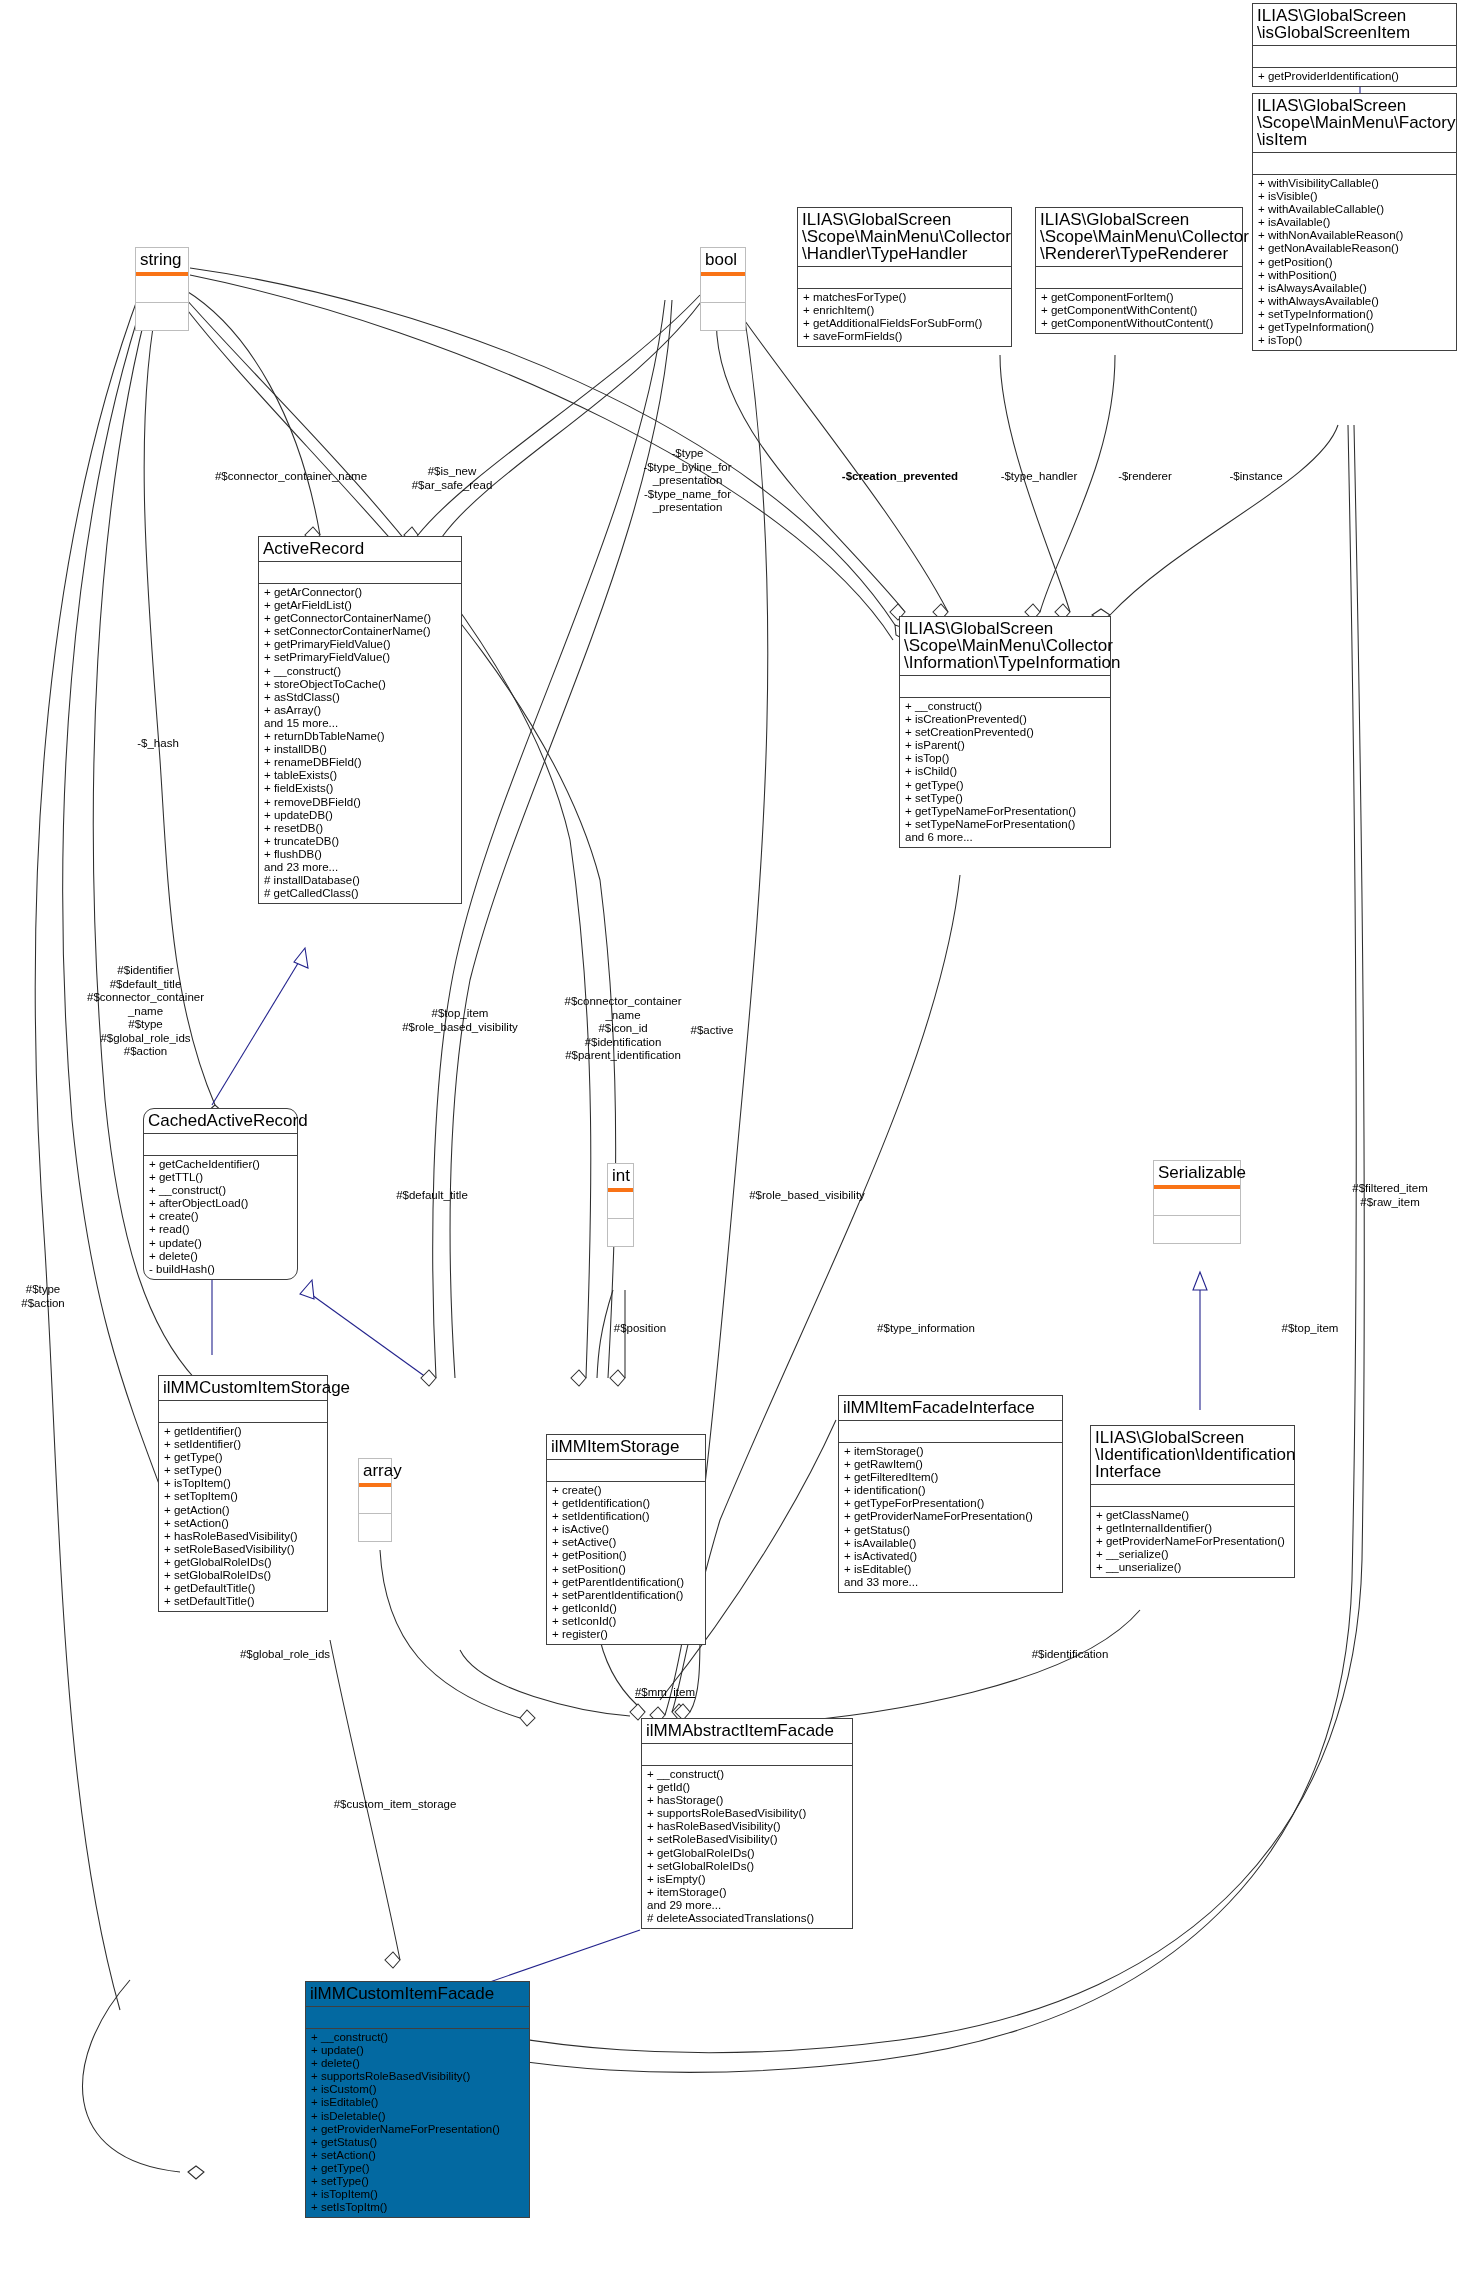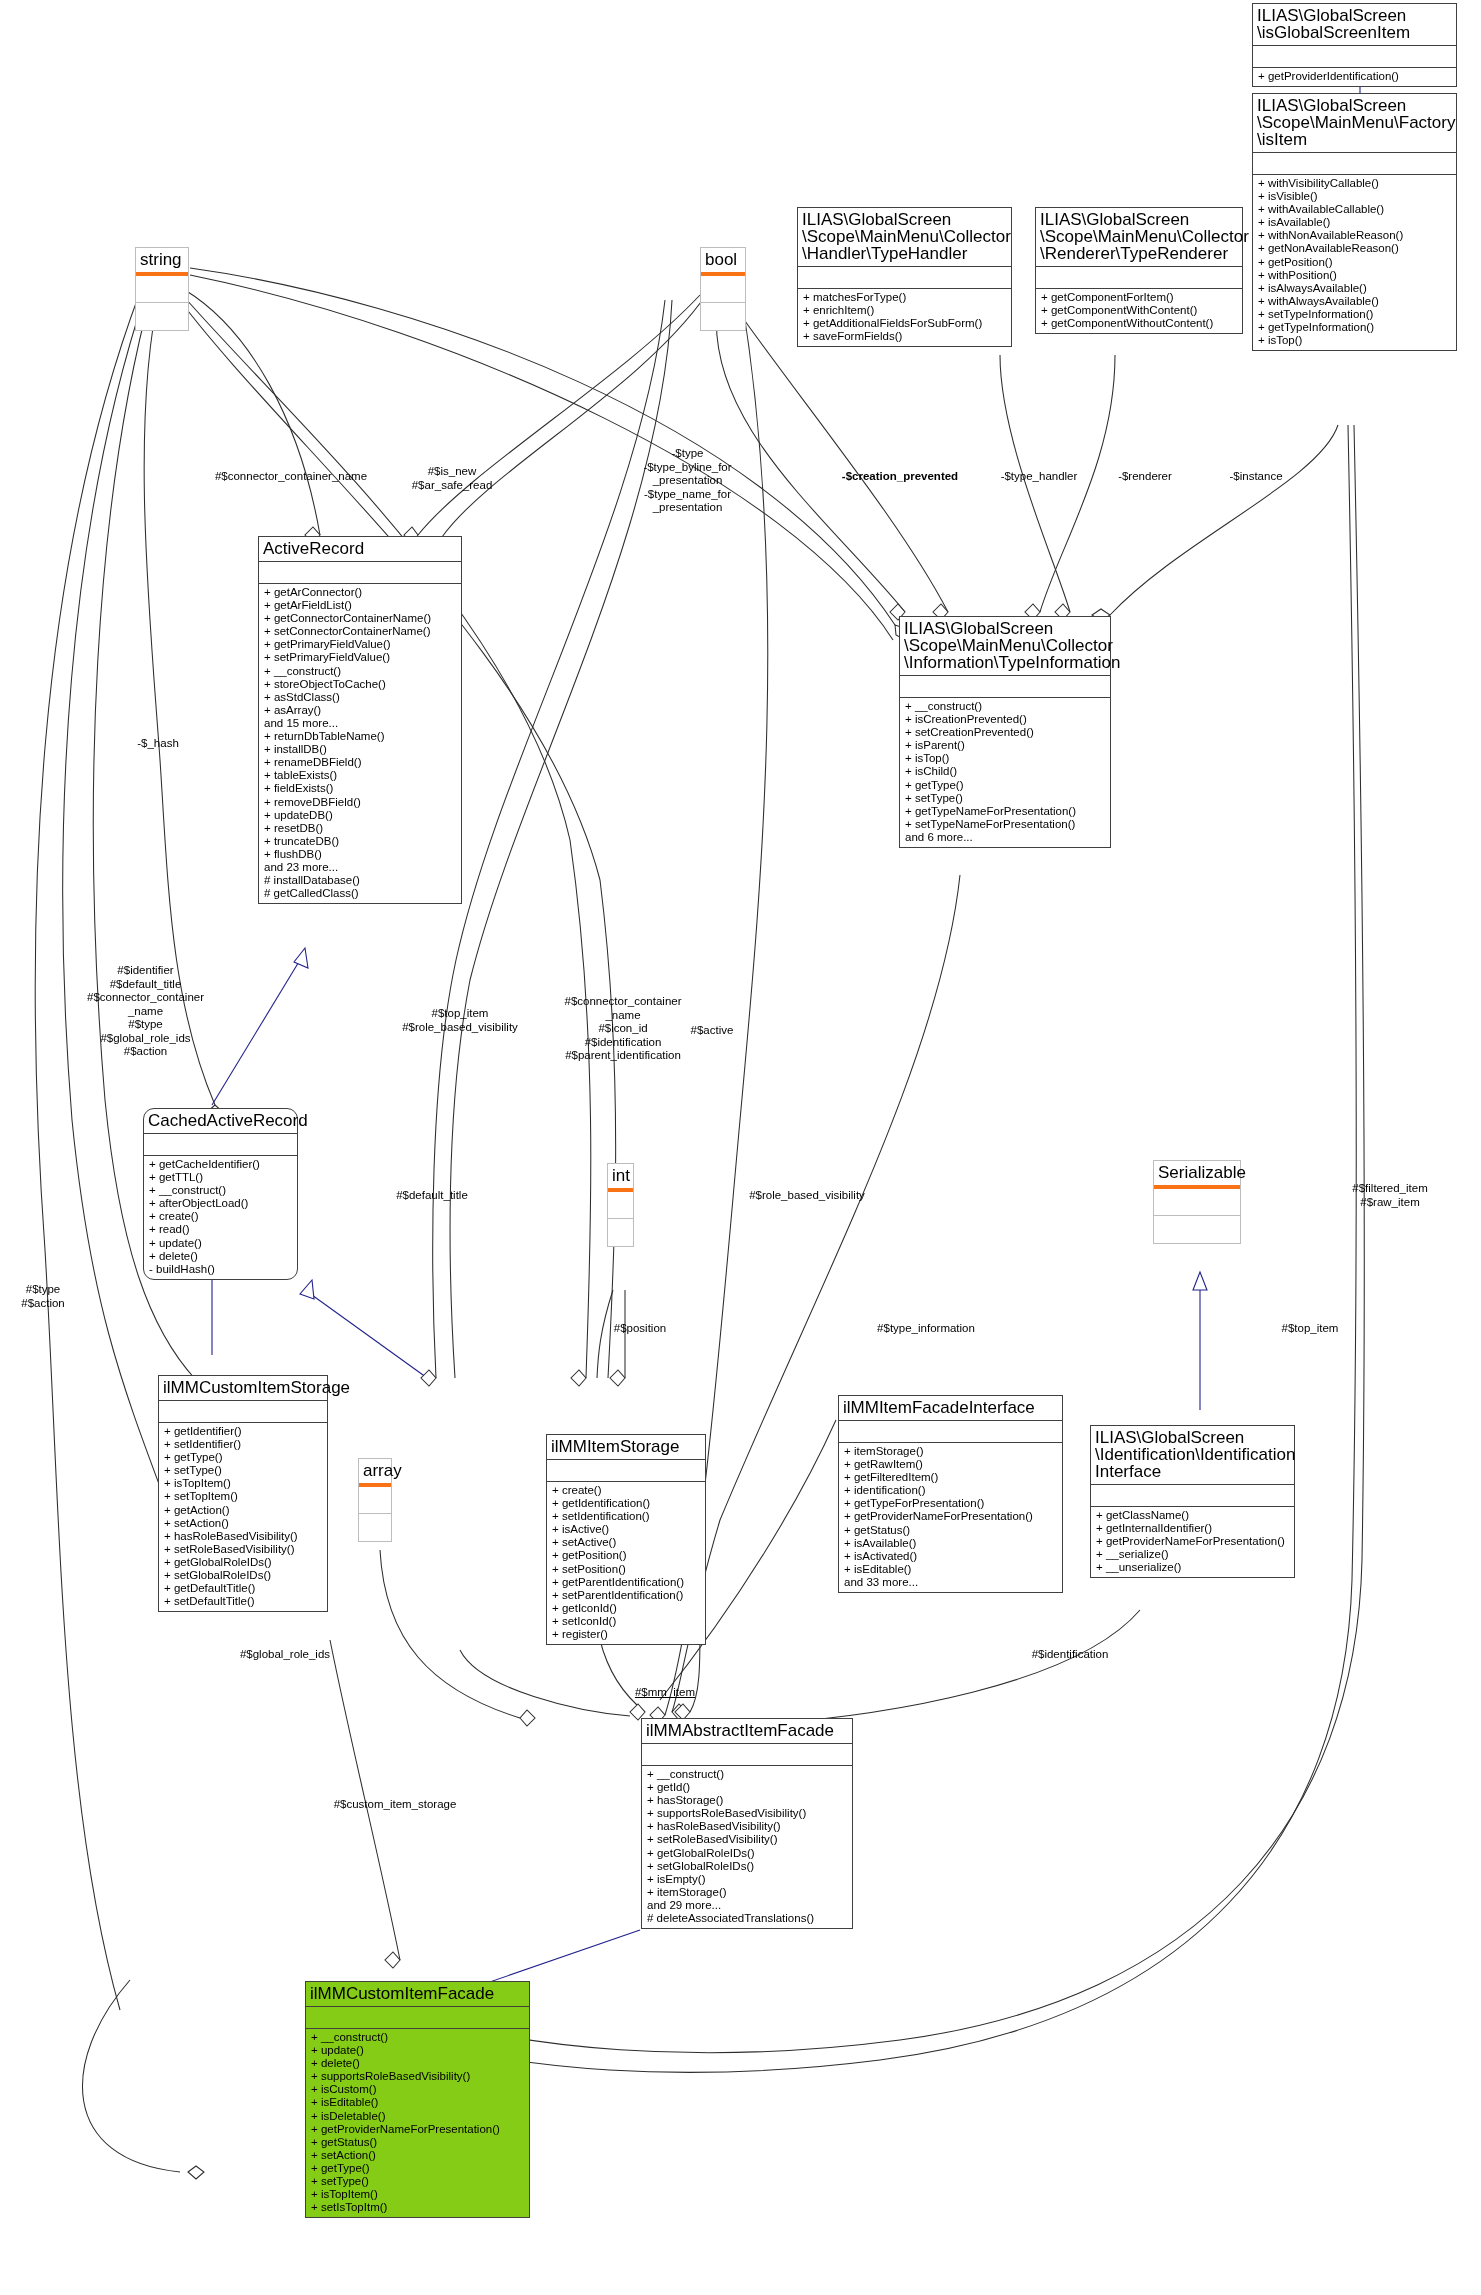--- a/index.html
+++ b/index.html
@@ -3,21 +3,21 @@
 <meta charset="utf-8">
 <style>
   html,body{margin:0;padding:0;background:#ffffff;}
   body{width:1481px;height:2295px;position:relative;overflow:hidden;
        font-family:"Liberation Sans","DejaVu Sans",sans-serif;color:#000;}
   #canvas{position:absolute;left:0;top:0;width:1481px;height:2295px;}
   #edges{position:absolute;left:0;top:0;width:1481px;height:2295px;pointer-events:none;}
 
   .uml{position:absolute;background:#ffffff;border:1px solid #404040;box-sizing:border-box;}
   .uml.thin{border:1px solid #bdbdbd;}
-  .uml.filled{background:#84cc16;}
+  .uml.filled{background:#0369a1;}
   .uml .hdr{text-align:left;padding:3px 4px 4px 4px;font-size:17px;line-height:17px;
             border-bottom:1px solid #404040;white-space:pre-line;}
   .uml.thin .hdr{border-bottom:4px solid #f97316;}
   .uml .attrs{min-height:17px;border-bottom:1px solid #404040;padding:2px 4px;font-size:11.5px;line-height:13px;}
   .uml.thin .attrs{border-bottom:1px solid #bdbdbd;min-height:22px;}
   .uml .ops{padding:2px 5px 3px 5px;font-size:11.5px;line-height:13.1px;}
   .uml .ops div{white-space:nowrap;}
   .uml.thin .ops{min-height:22px;}
 
   .elabel{position:absolute;font-size:11.5px;line-height:13.5px;text-align:center;

